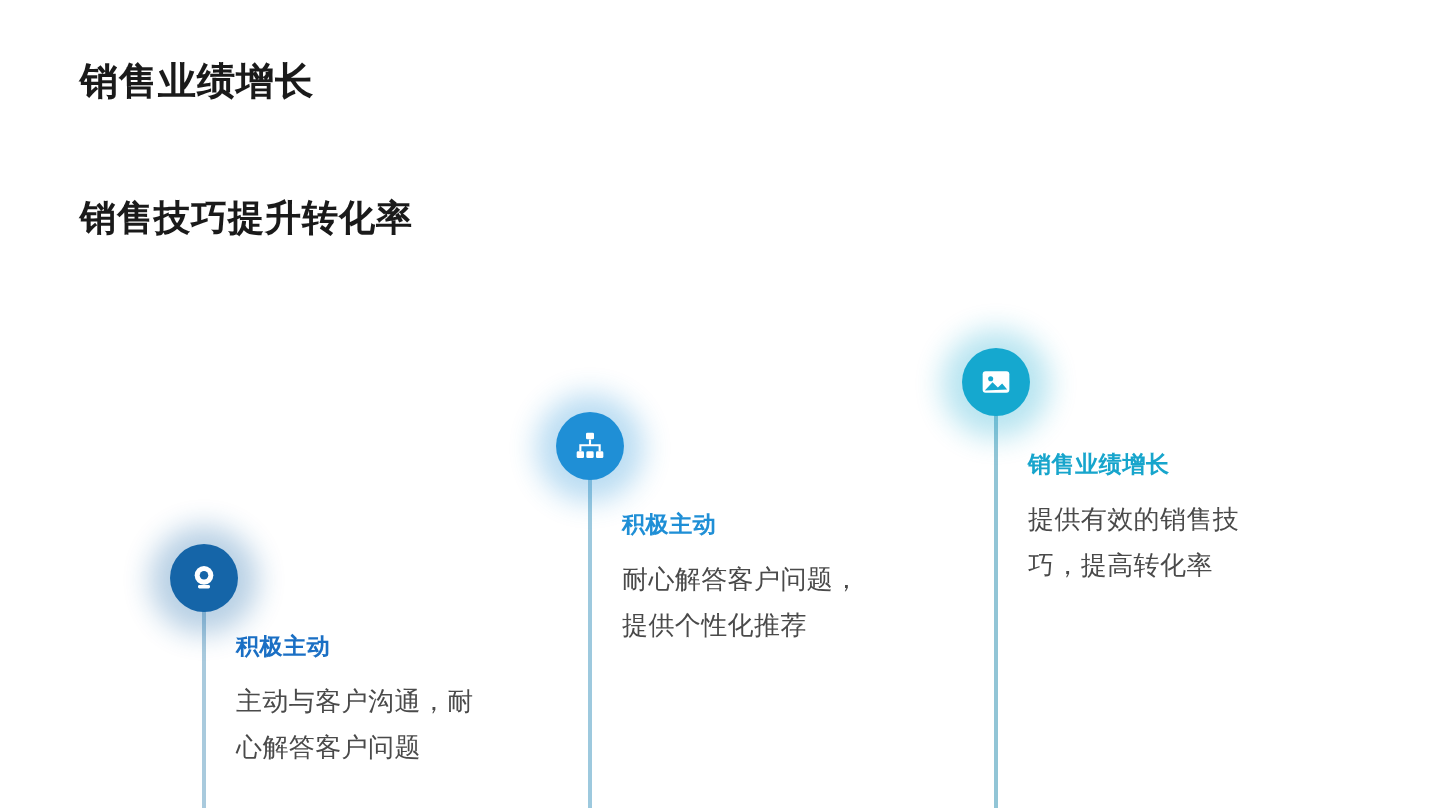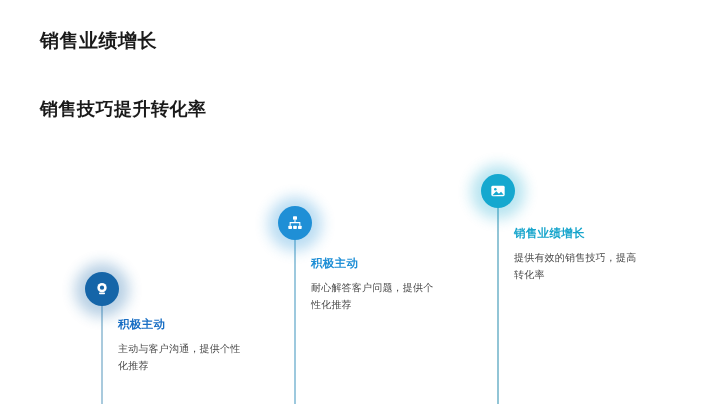--- a/index.html
+++ b/index.html
@@ -100,21 +100,21 @@
     width: 125px;
   }
   .tl-heading {
     font-size: 11.5px;
     font-weight: bold;
     letter-spacing: 0.3px;
     margin: 0 0 8px 0;
     line-height: 1.2;
   }
   .tl-body {
-    font-size: 10px;
+    font-size: 13px;
     color: #4a4a4a;
     line-height: 1.75;
     margin: 0;
     letter-spacing: 0.2px;
   }
 </style>
 </head>
 <body>
 
 <div class="slide">
@@ -131,21 +131,21 @@
           <span>
             <svg viewBox="0 0 24 24">
               <circle cx="12" cy="10" r="7" fill="#ffffff"></circle>
               <circle cx="12" cy="10" r="3.2" fill="#1565a8"></circle>
               <rect x="7.5" y="17.2" width="9" height="2.6" rx="1.1" fill="#ffffff"></rect>
             </svg>
           </span>
         </div>
         <div class="tl-text" style="top: 292px;">
           <div class="tl-heading" style="color: rgb(26, 111, 196);">积极主动</div>
-          <div class="tl-body">主动与客户沟通，提供个性化推荐</div>
+          <div class="tl-body">主动与客户沟通，耐心解答客户问题</div>
         </div>
       </div>
       <div class="tl-item" style="left: 294px;">
         <div class="tl-line" style="background: rgb(157, 201, 222); top: 236px;"></div>
         <div class="tl-glow" style="background: rgb(31, 143, 214); top: 197px;"></div>
         <div class="tl-pin" style="background: rgb(31, 143, 214); top: 206px;">
           <span>
             <svg viewBox="0 0 24 24">
               <rect x="9" y="2" width="6" height="5" rx="1" fill="#ffffff"></rect>
               <rect x="2" y="16" width="5.5" height="5" rx="1" fill="#ffffff"></rect>

